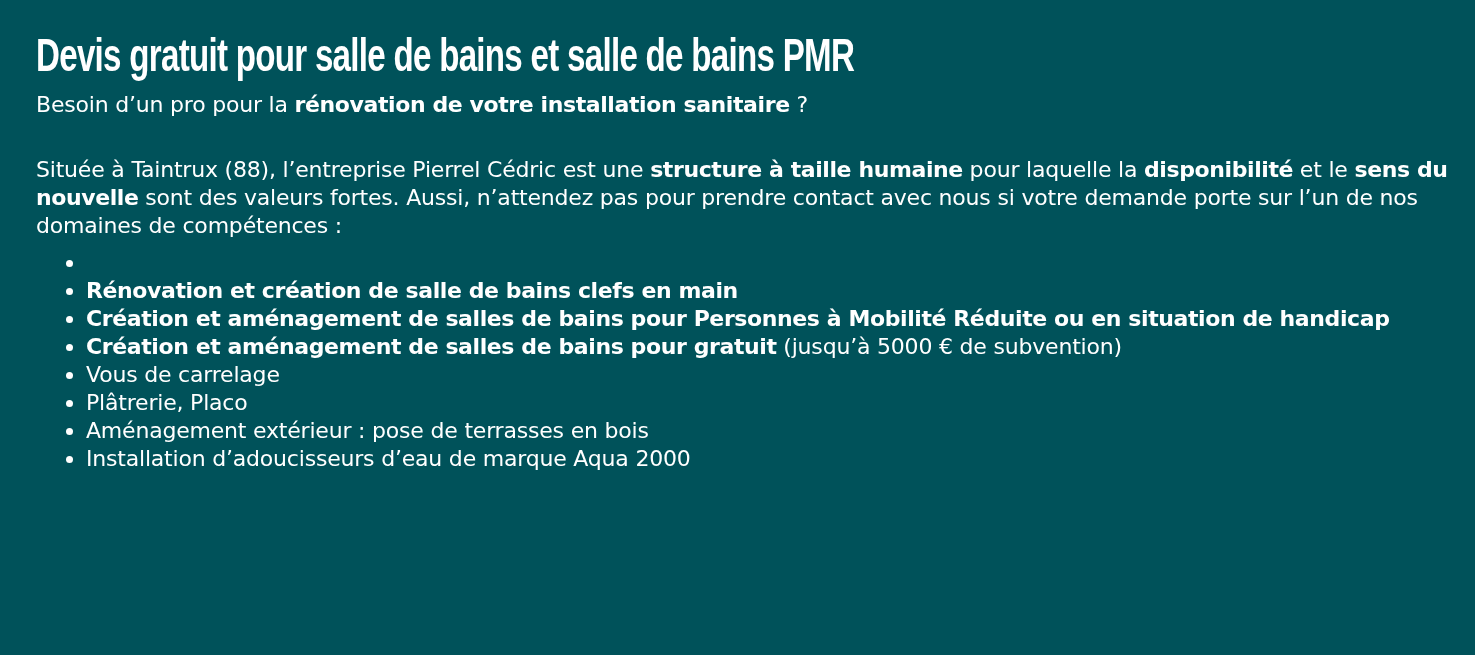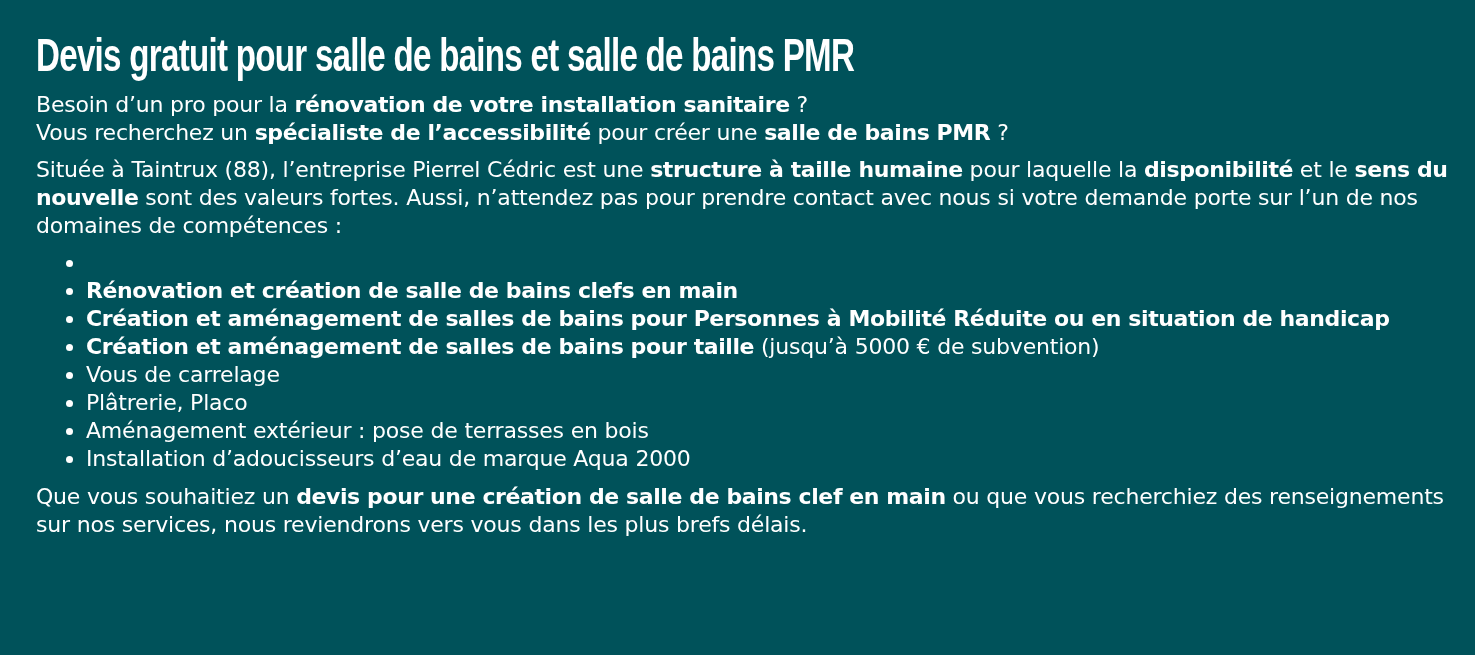--- a/index.html
+++ b/index.html
@@ -61,32 +61,31 @@
 </style>
 </head>
 <body>
 
 <div class="content">
   <h1>Devis gratuit pour salle de bains et salle de bains PMR</h1>
 
   <div class="body-text">
     <p class="intro">
       <span><span>Besoin d’un pro pour la </span><b>rénovation de votre installation sanitaire</b><span> ?</span></span><br>
-      <span><span>Vous recherchez un </span><b>spécialiste de l’accessibilité</b><span> pour créer une </span><b>salle de bains PMR</b><span> ?</span></span><br>
+      <br>
     </p>
 
     <p class="company"><span>Située à Taintrux (88), l’entreprise Pierrel Cédric est une </span><b>structure à taille humaine</b><span> pour laquelle la </span><b>disponibilité</b><span> et le </span><b>sens du nouvelle</b><span> sont des valeurs fortes. Aussi, n’attendez pas pour prendre contact avec nous si votre demande porte sur l’un de nos domaines de compétences :</span></p>
 
     <ul class="services">
       <li>
       </li>
       <li><b>Rénovation et création de salle de bains clefs en main</b></li>
       <li><b>Création et aménagement de salles de bains pour Personnes à Mobilité Réduite ou en situation de handicap</b></li>
-      <li><b>Création et aménagement de salles de bains pour taille</b><span> (jusqu’à 5000 € de subvention)</span></li>
+      <li><b>Création et aménagement de salles de bains pour gratuit</b><span> (jusqu’à 5000 € de subvention)</span></li>
       <li>Vous de carrelage</li>
       <li>Plâtrerie, Placo</li>
       <li>Aménagement extérieur : pose de terrasses en bois</li>
       <li>Installation d’adoucisseurs d’eau de marque Aqua 2000</li>
     </ul>
 
-    <p class="closing"><span>Que vous souhaitiez un </span><b>devis pour une création de salle de bains clef en main</b><span> ou que vous recherchiez des renseignements sur nos services, nous reviendrons vers vous dans les plus brefs délais.</span></p>
   </div>
 </div>
 
 </body></html>

